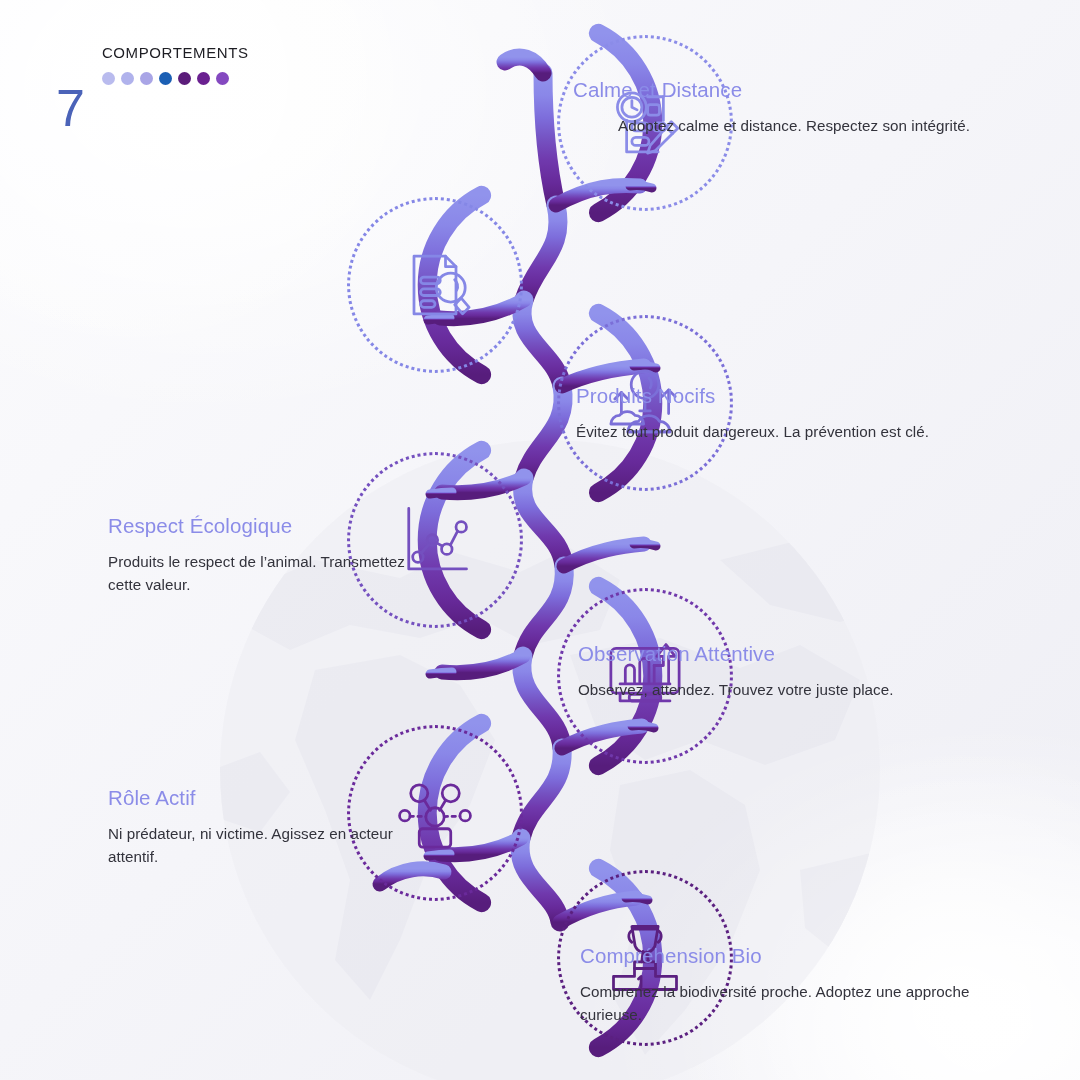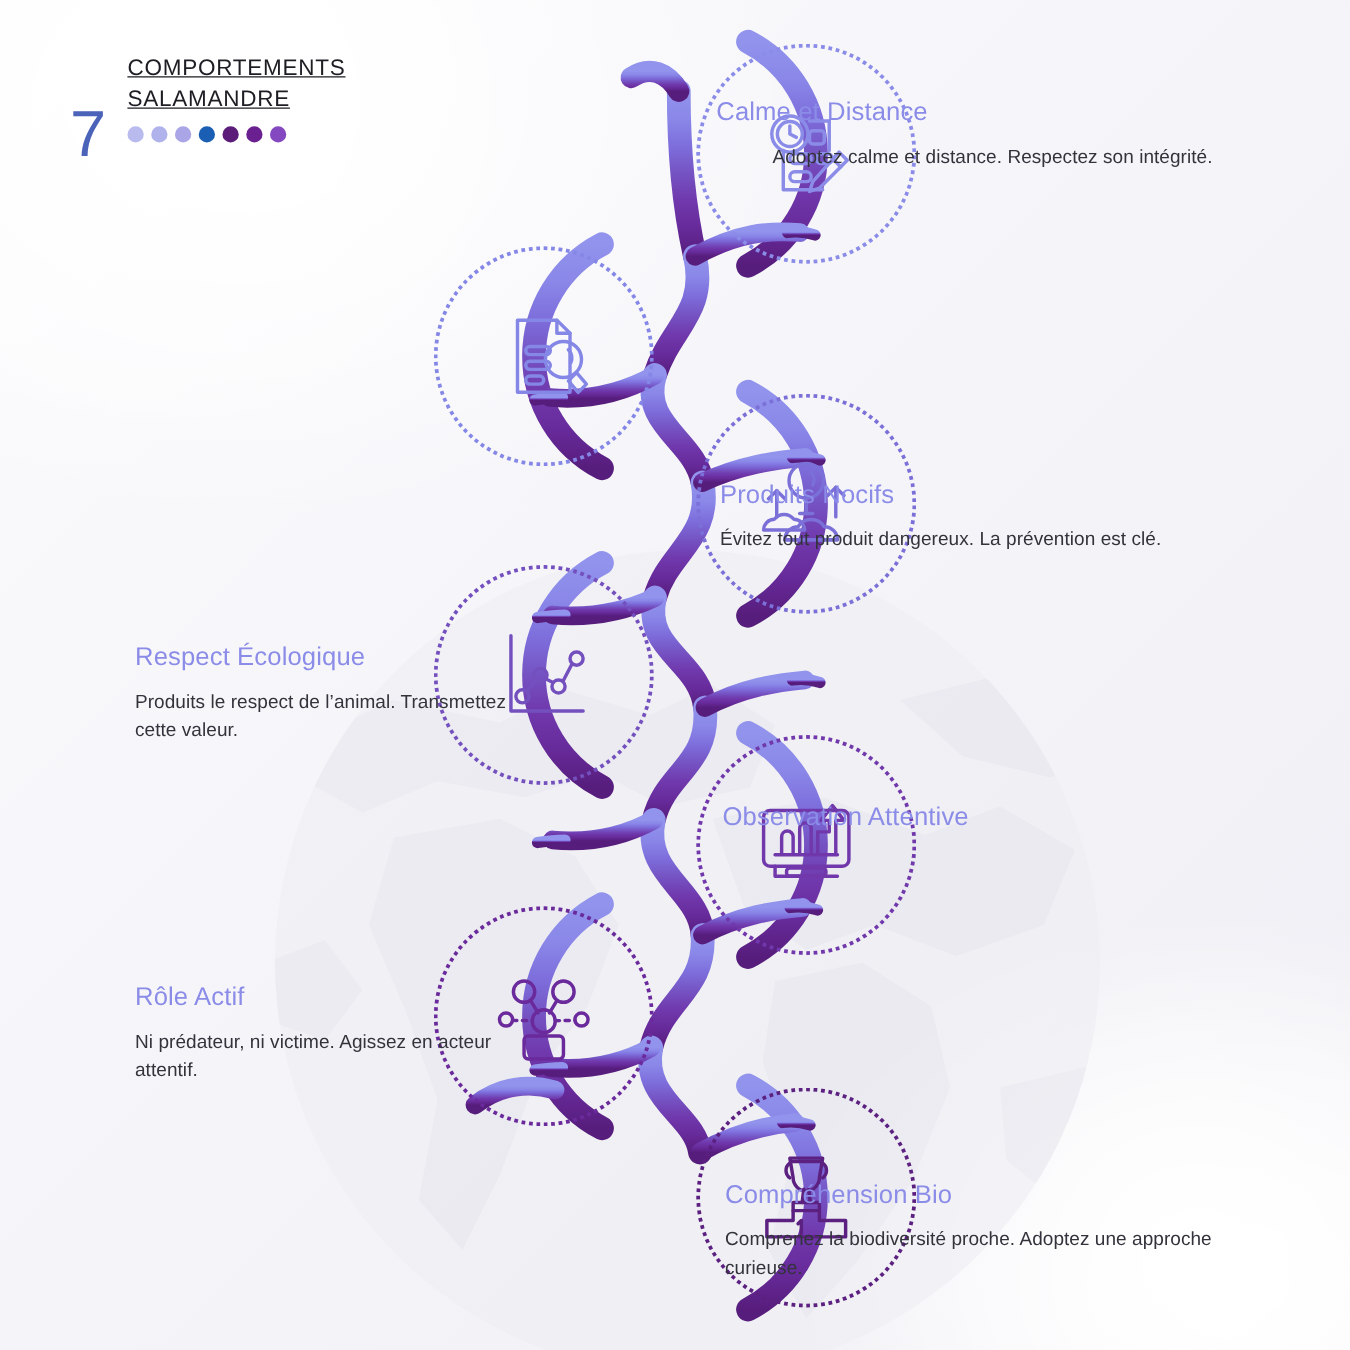--- a/index.html
+++ b/index.html
@@ -25,21 +25,21 @@
   #corner-glow-tl { position:absolute; left:-180px; top:-200px; width:620px; height:560px;
     background:radial-gradient(ellipse at center,#ffffff 0%,rgba(255,255,255,0) 72%); }
   #corner-glow-br { position:absolute; right:-160px; bottom:-190px; width:560px; height:520px;
     background:radial-gradient(ellipse at center,#ffffff 0%,rgba(255,255,255,0) 72%); }
 
   
   #header { position:absolute; left:56px; top:36px; display:flex; align-items:flex-start; gap:18px; z-index:6; }
   #step-number { font-size:52px; font-weight:400; color:#4b63b8; line-height:1; margin-top:46px;
                  font-family:"Liberation Sans", sans-serif; letter-spacing:-1px; }
   #header-text { padding-top:6px; }
-  .hdr-line { font-size:18px; letter-spacing:.6px; color:#1d1d23; line-height:1.40; font-weight:400;text-decoration:underline; }
+  .hdr-line { font-size:15px; letter-spacing:.6px; color:#1d1d23; line-height:1.40; font-weight:400; }
   #dots { display:flex; gap:6px; margin-top:9px; }
   .dot { width:13px; height:13px; border-radius:50%; }
 
   
   #stage { position:absolute; inset:0; z-index:4; }
   #ribbon { position:absolute; left:0; top:0; width:1080px; height:1080px; pointer-events:none; }
 
   
   .node { position:absolute; width:176px; height:176px; border-radius:50%; z-index:5; }
   .node-ring { position:absolute; inset:0; border-radius:50%; border:3.2px dotted; }
@@ -74,21 +74,20 @@
       <path d="M700 430 L775 412 L820 450 L805 505 L745 520 L705 488 Z"></path>
       <path d="M112 330 L160 312 L190 352 L160 392 L118 378 Z"></path>
       <path d="M620 120 L700 100 L770 125 L800 165 L740 182 L670 165 Z"></path>
     </g>
   </svg>
 
   <div id="header">
     <div id="step-number">7</div>
     <div id="header-text">
       <div class="hdr-line">COMPORTEMENTS</div>
-      <div class="hdr-line">SALAMANDRE</div>
       <div id="dots">
           <span class="dot" style="background: rgb(185, 187, 238);"></span>
           <span class="dot" style="background: rgb(176, 178, 236);"></span>
           <span class="dot" style="background: rgb(169, 165, 230);"></span>
           <span class="dot" style="background: rgb(27, 95, 180);"></span>
           <span class="dot" style="background: rgb(91, 28, 122);"></span>
           <span class="dot" style="background: rgb(106, 32, 144);"></span>
           <span class="dot" style="background: rgb(132, 73, 192);"></span>
         </div>
     </div>
@@ -283,20 +282,21 @@
       <div class="caption" style="left: 576px; top: 384px; width: 430px;">
         <h3 style="color: rgb(139, 140, 232);">Produits Nocifs</h3>
         <p style="color: rgb(51, 51, 60);">Évitez tout produit dangereux. La prévention est clé.</p>
       </div>
       <div class="caption" style="left: 108px; top: 514px; width: 300px;">
         <h3 style="color: rgb(139, 140, 232);">Respect Écologique</h3>
         <p style="color: rgb(51, 51, 60);">Produits le respect de l’animal. Transmettez cette valeur.</p>
       </div>
       <div class="caption" style="left: 578px; top: 642px; width: 430px;">
         <h3 style="color: rgb(139, 140, 232);">Observation Attentive</h3>
+        <p style="color: rgb(51, 51, 60);">Observez, attendez. Trouvez votre juste place.</p>
       </div>
       <div class="caption" style="left: 108px; top: 786px; width: 300px;">
         <h3 style="color: rgb(139, 140, 232);">Rôle Actif</h3>
         <p style="color: rgb(51, 51, 60);">Ni prédateur, ni victime. Agissez en acteur attentif.</p>
       </div>
       <div class="caption" style="left: 580px; top: 944px; width: 430px;">
         <h3 style="color: rgb(139, 140, 232);">Compréhension Bio</h3>
         <p style="color: rgb(51, 51, 60);">Comprenez la biodiversité proche. Adoptez une approche curieuse.</p>
       </div>
     </div>

